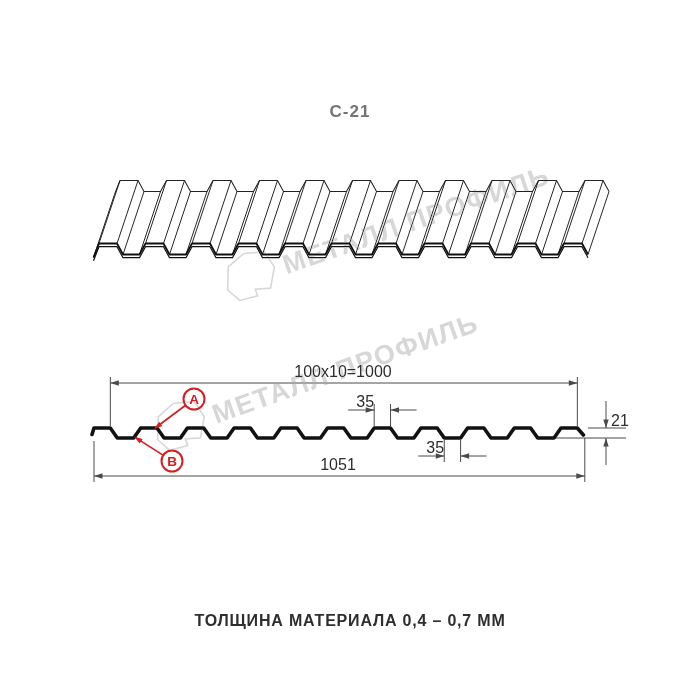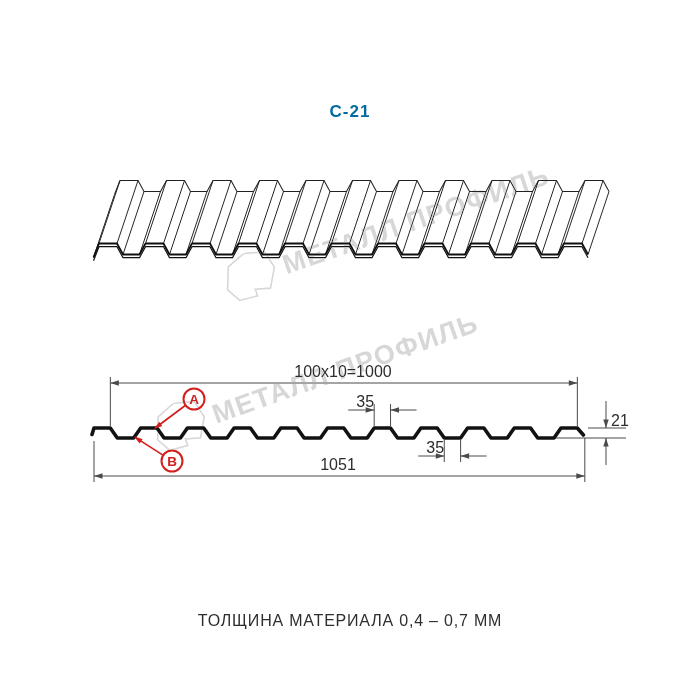--- a/index.html
+++ b/index.html
@@ -1,23 +1,23 @@
 <!DOCTYPE html>
 <html><head>
 <meta charset="utf-8">
 <style>
   html,body{margin:0;padding:0;background:#ffffff;}
   .stage{position:relative;width:700px;height:700px;background:#fff;overflow:hidden;
          font-family:"Liberation Sans",sans-serif;}
   .title{position:absolute;top:54px;left:0;width:700px;text-align:center;
          font-size:40px;font-weight:800;letter-spacing:2px;color:#1c1c1c;z-index:4;}
   .subtitle{position:absolute;top:102px;left:0;width:700px;text-align:center;
-         font-size:17px;font-weight:700;letter-spacing:1px;color:#0369a1;z-index:4;}
+         font-size:17px;font-weight:700;letter-spacing:1px;color:#737373;z-index:4;}
   .footer{position:absolute;top:612px;left:0;width:700px;text-align:center;
-         font-size:16px;font-weight:400;letter-spacing:.8px;color:#2e2e2e;z-index:4;}
+         font-size:16px;font-weight:700;letter-spacing:.8px;color:#2e2e2e;z-index:4;}
   #art{position:absolute;left:0;top:0;z-index:1;}
   .wm{position:absolute;display:flex;align-items:center;gap:7px;z-index:2;
       mix-blend-mode:darken;pointer-events:none;}
   .wm1{left:222px;top:262px;transform:rotate(-19deg);transform-origin:0 50%;}
   .wm2{left:152px;top:412px;transform:rotate(-19.5deg);transform-origin:0 50%;}
   .wm-text{font-size:27px;font-weight:700;letter-spacing:1.5px;color:#d7d7d7;white-space:nowrap;}
   .wm-logo{flex:0 0 auto;}
   
   .fillw{fill:#ffffff;stroke:none;}
   .p3far{stroke:#222;stroke-width:1.05;fill:none;stroke-linejoin:round;}

